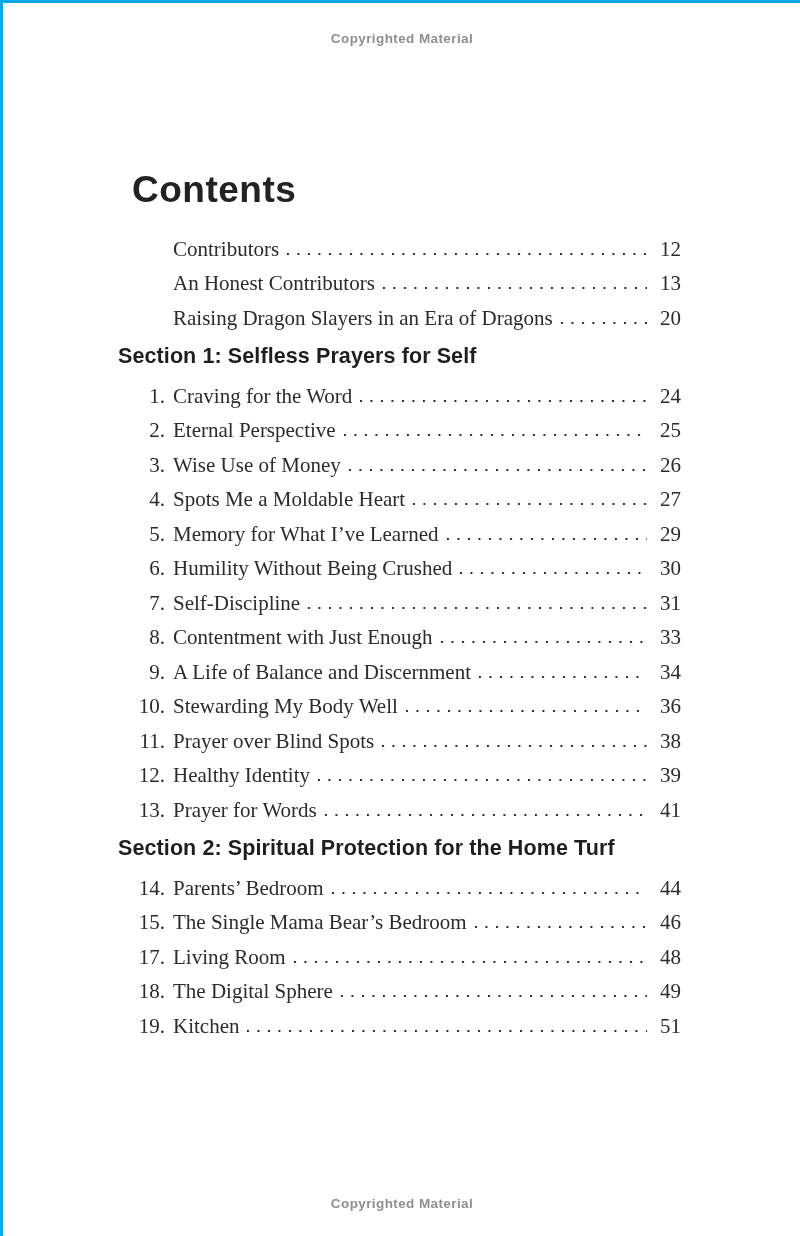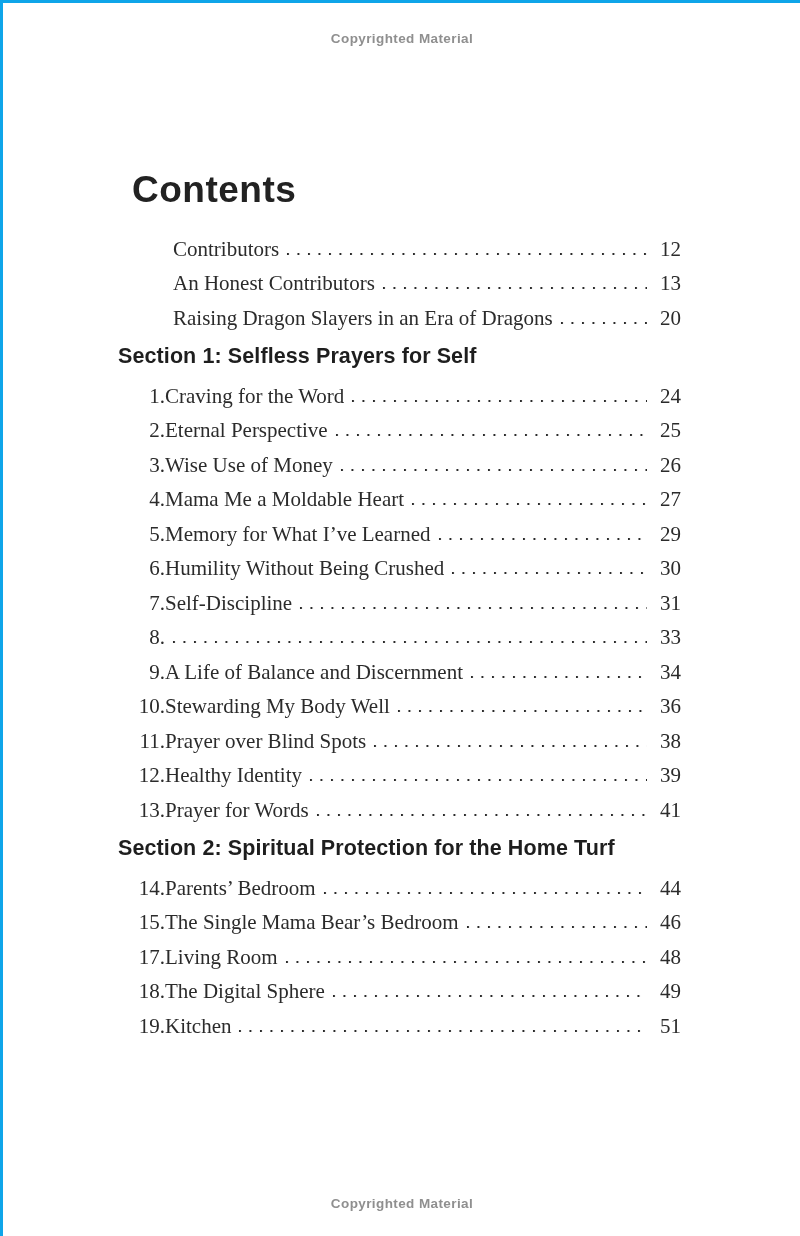--- a/index.html
+++ b/index.html
@@ -60,20 +60,21 @@
     line-height: 22px;
     margin-bottom: 12.5px;
     color: #2b2b2b;
   }
   .row .num {
     width: 47px;
     text-align: right;
     flex: 0 0 auto;
   }
   .row .entry-title {
+    margin-left: 8px;
     white-space: nowrap;
     flex: 0 0 auto;
   }
   .row.fm .entry-title { margin-left: 55px; }
   .row .dots {
     flex: 1 1 auto;
     height: 4px;
     align-self: flex-end;
     margin: 0 8px 4px 7px;
     background-image: radial-gradient(circle at 2px 2px, #2b2b2b 1.15px, rgba(0,0,0,0) 1.45px);
@@ -130,21 +131,21 @@
             <span class="pg">25</span>
           </div>
           <div class="row">
             <span class="num">3.</span>
             <span class="entry-title">Wise Use of Money</span>
             <span class="dots"></span>
             <span class="pg">26</span>
           </div>
           <div class="row">
             <span class="num">4.</span>
-            <span class="entry-title">Mama Me a Moldable Heart</span>
+            <span class="entry-title">Spots Me a Moldable Heart</span>
             <span class="dots"></span>
             <span class="pg">27</span>
           </div>
           <div class="row">
             <span class="num">5.</span>
             <span class="entry-title">Memory for What I’ve Learned</span>
             <span class="dots"></span>
             <span class="pg">29</span>
           </div>
           <div class="row">
@@ -154,20 +155,21 @@
             <span class="pg">30</span>
           </div>
           <div class="row">
             <span class="num">7.</span>
             <span class="entry-title">Self-Discipline</span>
             <span class="dots"></span>
             <span class="pg">31</span>
           </div>
           <div class="row">
             <span class="num">8.</span>
+            <span class="entry-title">Contentment with Just Enough</span>
             <span class="dots"></span>
             <span class="pg">33</span>
           </div>
           <div class="row">
             <span class="num">9.</span>
             <span class="entry-title">A Life of Balance and Discernment</span>
             <span class="dots"></span>
             <span class="pg">34</span>
           </div>
           <div class="row">

